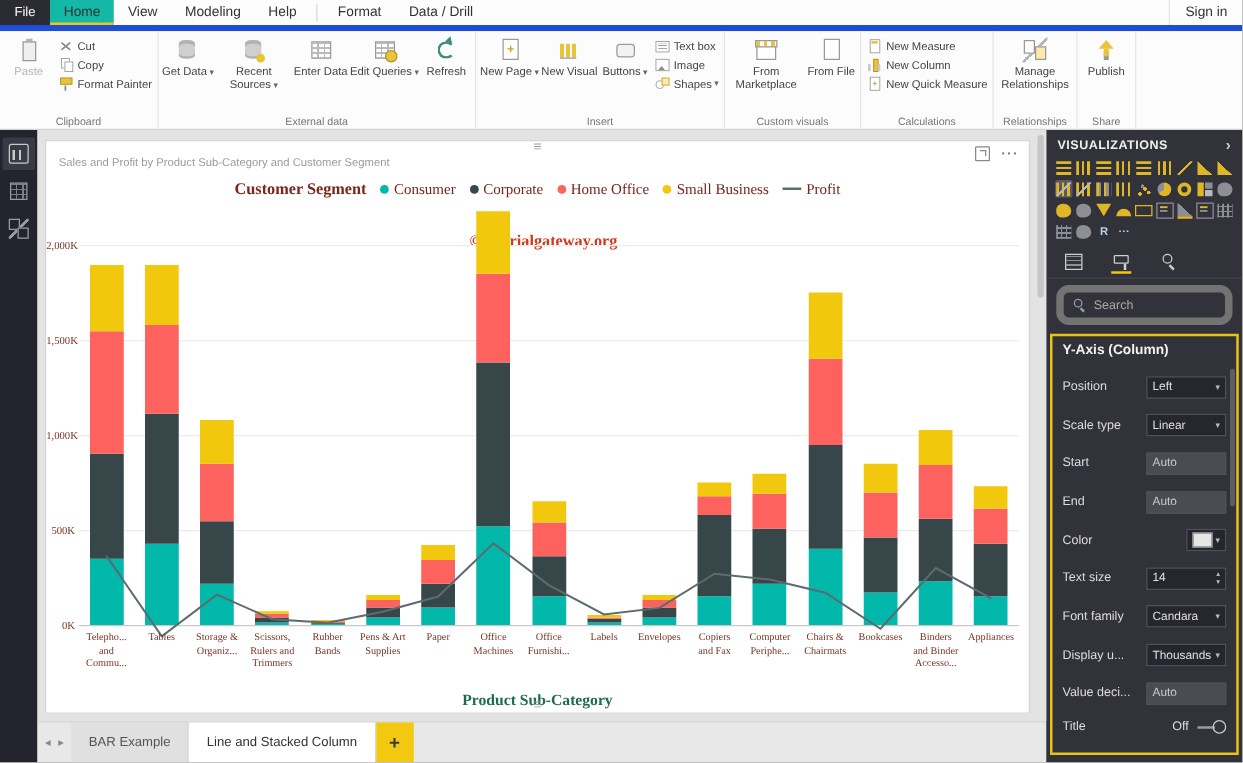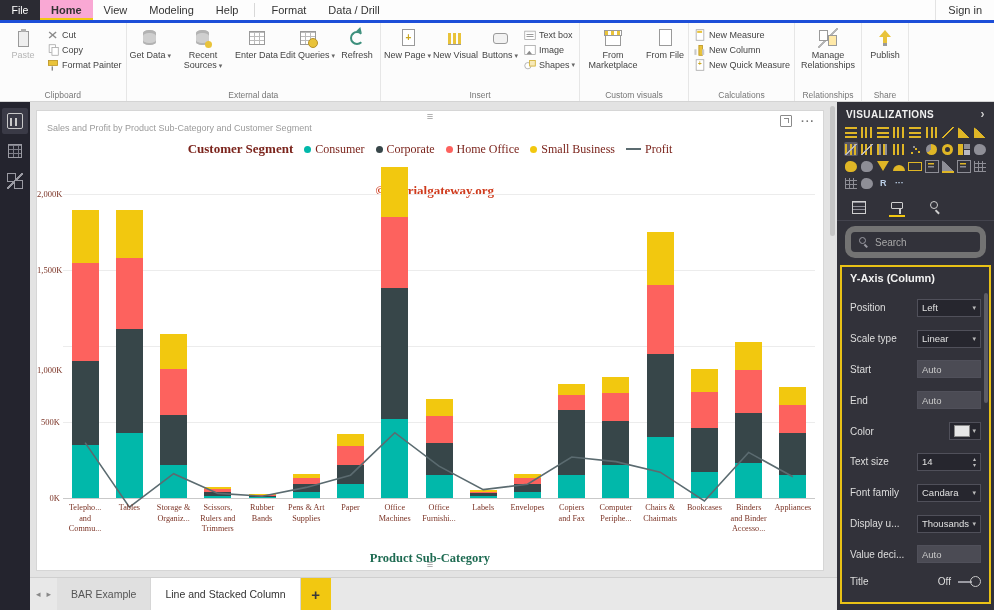--- a/index.html
+++ b/index.html
@@ -1,24 +1,24 @@
 <!DOCTYPE html>
 <html><head>
 <meta charset="utf-8">
 <style>
   html,body{margin:0;padding:0;background:#888;}
   .app{width:994px;height:610px;position:relative;overflow:hidden;background:#fff;
        font-family:"Liberation Sans","DejaVu Sans",sans-serif;display:flex;flex-direction:column;}
 
   
-  .menubar{height:20px;display:flex;align-items:stretch;background:#fdfdfd;border-bottom:3px solid #1d4ed8;font-size:11px;color:#333;flex:none;}
+  .menubar{height:20px;display:flex;align-items:stretch;background:#fdfdfd;border-bottom:5px solid #1d4ed8;font-size:11px;color:#333;flex:none;}
   .file-btn{width:40px;background:#2b2b33;color:#fff;display:flex;align-items:center;justify-content:center;font-size:10.5px;cursor:pointer;}
   .menu-tabs{display:flex;align-items:stretch;flex:1;}
   .mtab{display:flex;align-items:center;padding:0 11px;cursor:pointer;}
-  .mtab.active{background:#f9a8d4;box-shadow:inset 0 -2px 0 #F2C811;font-weight:bold;}
+  .mtab.active{background:#14b8a6;box-shadow:inset 0 -2px 0 #F2C811;font-weight:normal;}
   .vdiv{width:1px;background:#d8d8d8;margin:3px 5px;}
   .signin{display:flex;align-items:center;padding:0 12px;border-left:1px solid #e3e3e3;cursor:pointer;}
 
   
   .ribbon{height:78px;display:flex;align-items:stretch;background:#fcfcfc;border-bottom:1px solid #d4d4d4;overflow:hidden;flex:none;}
   .rgroup{position:relative;border-right:1px solid #e6e6e6;padding:3px 2px 13px;display:flex;}
   .rrow{display:flex;align-items:flex-start;}
   .rglabel{position:absolute;bottom:1px;left:0;right:0;text-align:center;font-size:8.5px;color:#777;}
   .rbig{display:flex;flex-direction:column;align-items:center;min-width:40px;max-width:60px;padding:2px 1px;font-size:9px;color:#444;text-align:center;line-height:1.15;cursor:pointer;}
   .rbig.disabled{color:#b5b5b5;justify-content:space-between;}
@@ -450,21 +450,21 @@
               <div class="seg" style="left: 716.382px; width: 27px; bottom: 22.7752px; height: 42.5138px; background: rgb(55, 70, 73);"></div>
               <div class="seg" style="left: 716.382px; width: 27px; bottom: 65.289px; height: 27.3303px; background: rgb(253, 98, 94);"></div>
               <div class="seg" style="left: 716.382px; width: 27px; bottom: 92.6193px; height: 18.2202px; background: rgb(242, 200, 15);"></div>
               <svg width="752" height="331" class="profit-svg">
                 <polyline points="22.1,275.6 66.4,340.1 110.6,306.7 154.8,326.4 199.1,329.2 243.3,320.4 287.5,308.2 331.8,265.7 376.0,299.1 420.2,322.6 464.5,317.3 508.7,290.0 552.9,294.6 597.2,305.2 641.4,334.0 685.6,285.4 729.9,309.7" fill="none" stroke="#5B6B70" stroke-width="1.6"></polyline>
               </svg>
             </div>
           <div id="yticks">
               <div class="ytick serif" style="top: 382px;">0K</div>
               <div class="ytick serif" style="top: 306.083px;">500K</div>
-              <div class="ytick serif" style="top: 230.165px; margin-top: 24px;">1,000K</div>
+              <div class="ytick serif" style="top: 230.165px;">1,000K</div>
               <div class="ytick serif" style="top: 154.248px;">1,500K</div>
               <div class="ytick serif" style="top: 78.3303px;">2,000K</div>
             </div>
           <div class="xlabels serif" id="xlabels">
               <div class="xtick" style="left: 0px; width: 44.2353px;">Telepho...
 and
 Commu...</div>
               <div class="xtick" style="left: 44.2353px; width: 44.2353px;">Tables</div>
               <div class="xtick" style="left: 88.4706px; width: 44.2353px;">Storage &amp;
 Organiz...</div>

